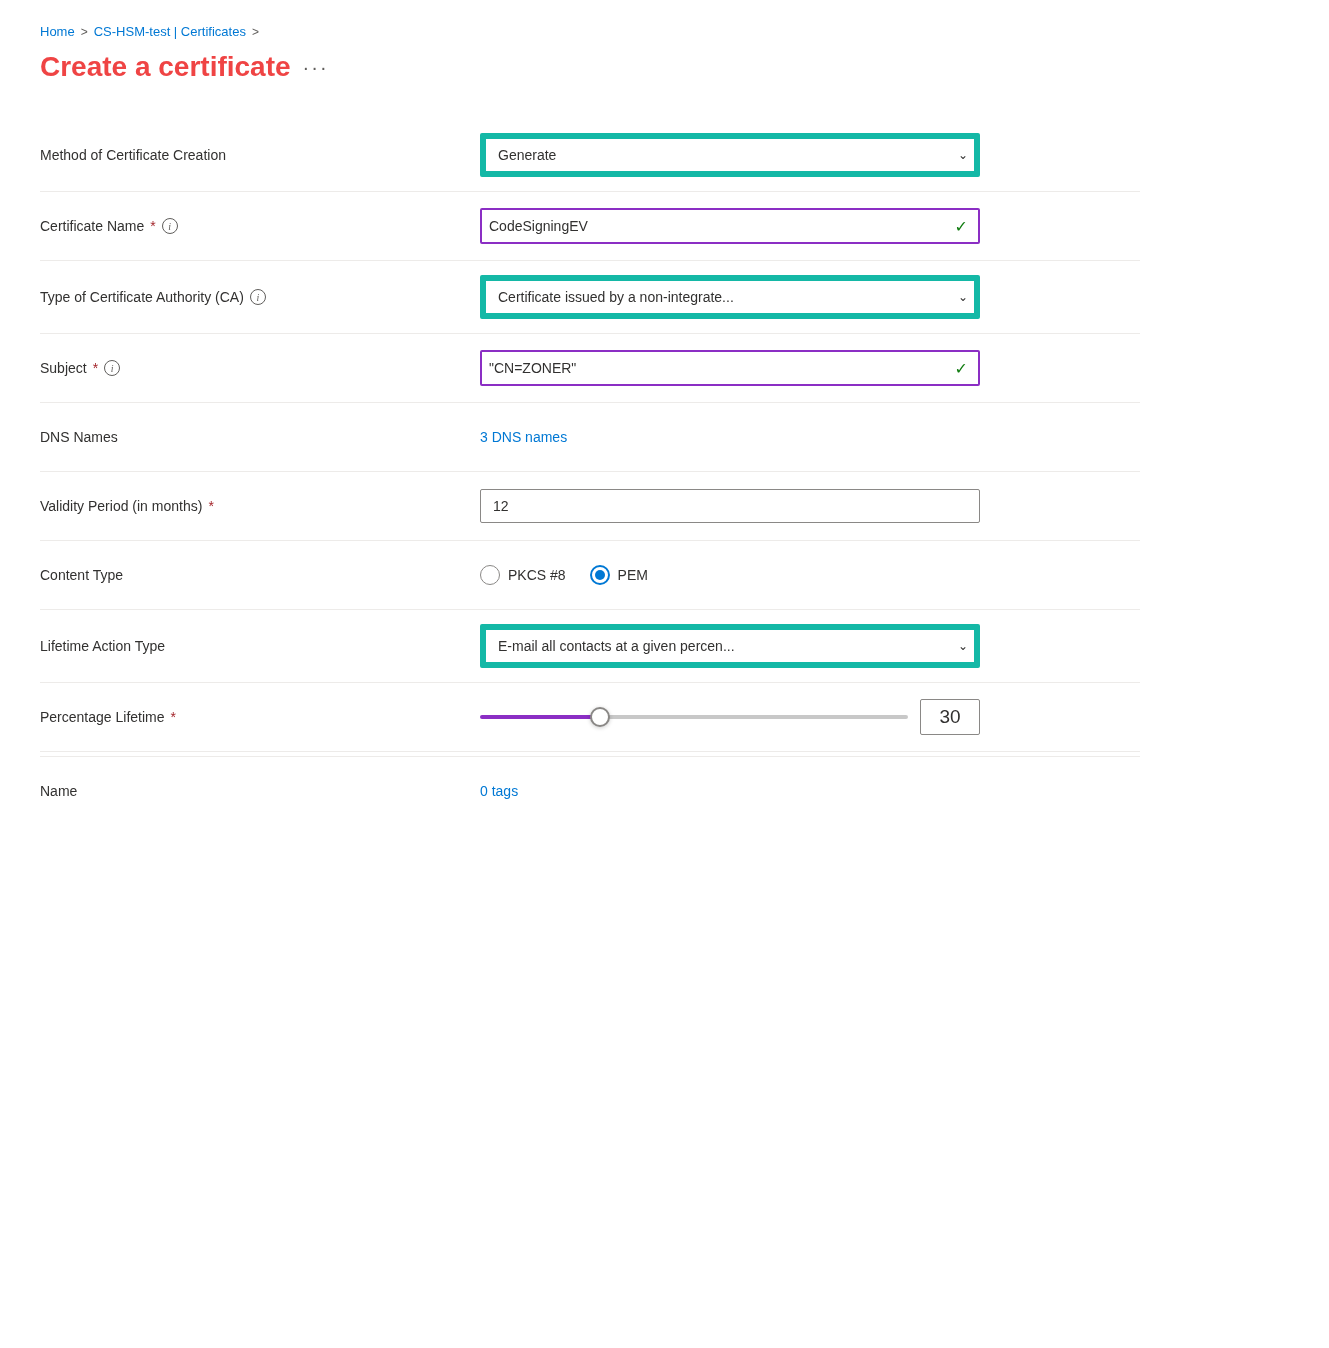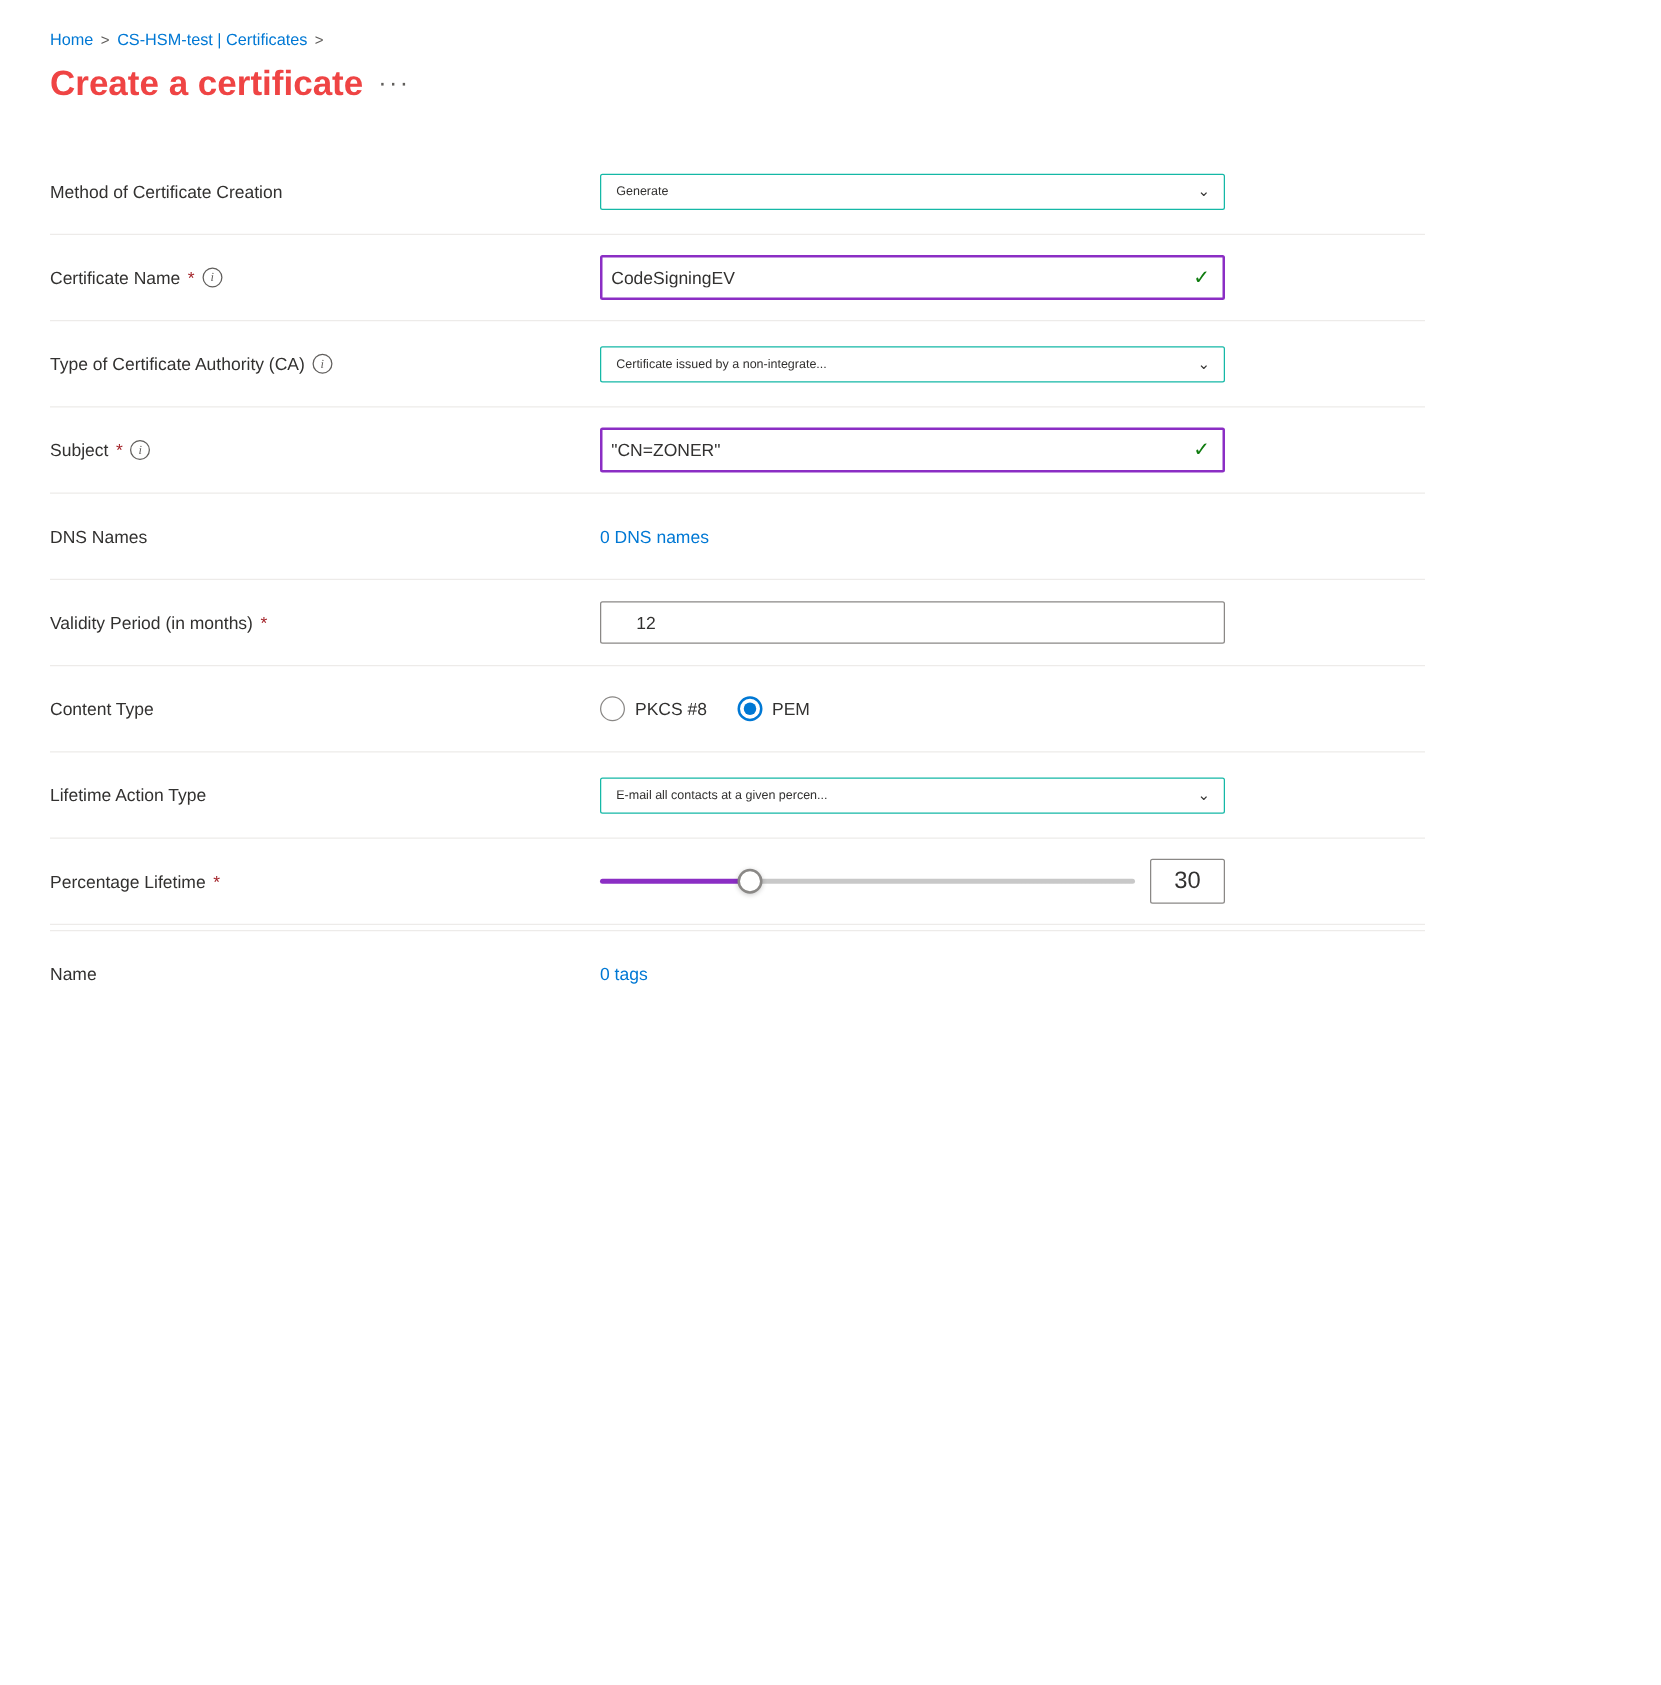--- a/index.html
+++ b/index.html
@@ -107,24 +107,24 @@
 
     .select-wrapper {
       position: relative;
       width: 100%;
       max-width: 500px;
     }
 
     .form-select {
       width: 100%;
       padding: 8px 40px 8px 12px;
-      border: 1px solid #14b8a6;
+      border: 6px solid #14b8a6;
       border-radius: 2px;
       background: #ffffff;
-      font-size: 10px;
+      font-size: 14px;
       color: #323130;
       appearance: none;
       cursor: pointer;
       outline: none;
     }
 
     .select-chevron {
       position: absolute;
       right: 12px;
       top: 50%;
@@ -157,21 +157,21 @@
       right: 12px;
       top: 50%;
       transform: translateY(-50%);
       color: #107c10;
       font-size: 16px;
     }
 
     .form-input-plain {
       width: 100%;
       max-width: 500px;
-      padding: 8px 28px;
+      padding: 8px 12px;
       border: 1px solid #8a8886;
       border-radius: 2px;
       background: #ffffff;
       font-size: 14px;
       color: #323130;
       outline: none;
     }
 
     .dns-link {
       color: #0078d4;
@@ -359,21 +359,21 @@
     </div>
   </div>
 
   <hr class="divider">
 
   <div class="form-row">
     <div class="form-label">
       <span>DNS Names</span>
     </div>
     <div class="form-control">
-      <a class="dns-link">0 DNS names</a>
+      <a class="dns-link">3 DNS names</a>
     </div>
   </div>
 
   <hr class="divider">
 
   <div class="form-row">
     <div class="form-label">
       <span>Validity Period (in months)</span>
       <span class="required-star">*</span>
     </div>

